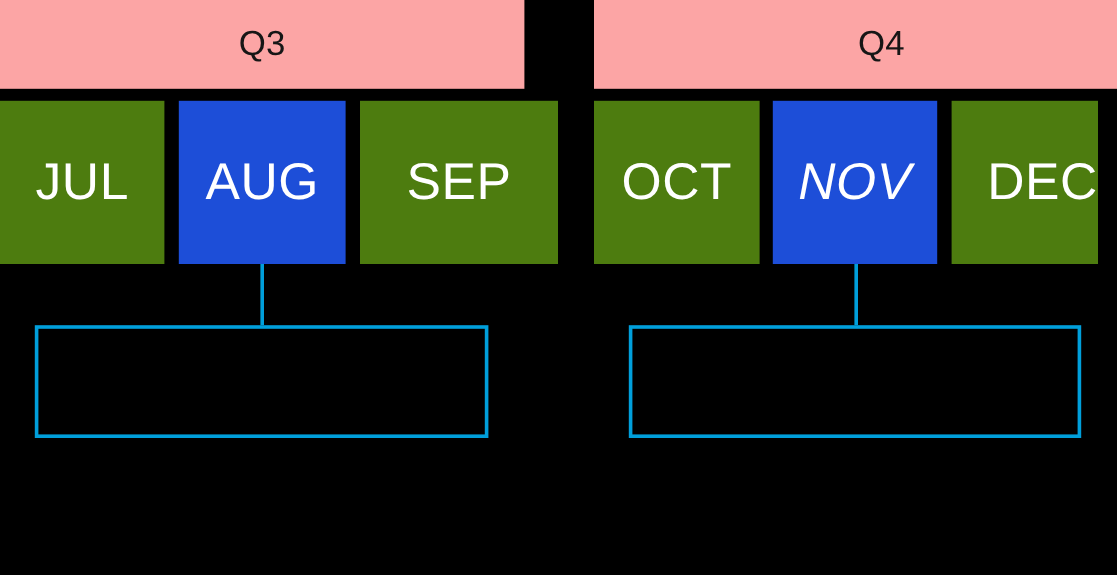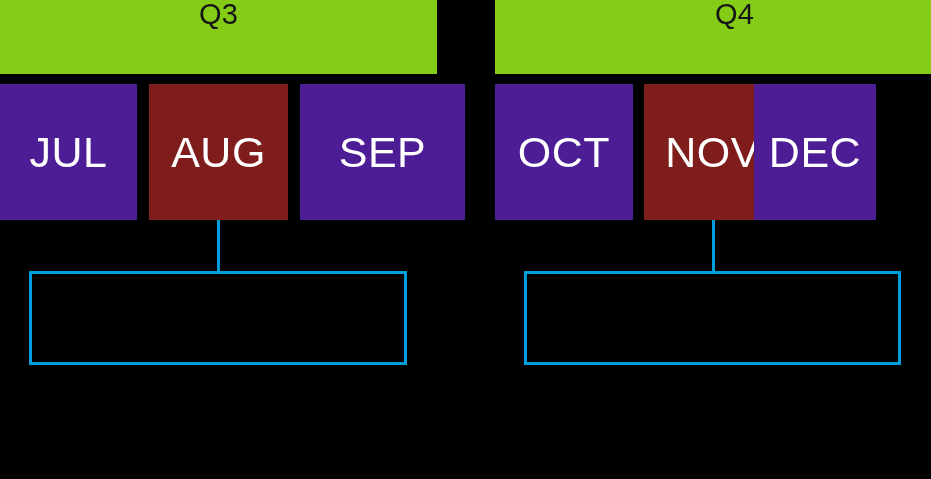--- a/index.html
+++ b/index.html
@@ -17,22 +17,23 @@
     height: 479px;
     background: #000000;
     overflow: hidden;
   }
 
   
   .quarter-header {
     position: absolute;
     top: 0;
     height: 74px;
-    background: #84cc16;
+    background: #fca5a5;
     display: flex;
+    align-items: center;
     justify-content: center;
     box-sizing: border-box;
   }
   .quarter-header .quarter-label {
     color: #161616;
     font-size: 29px;
     font-weight: 400;
     letter-spacing: 0.2px;
     line-height: 1;
     font-family: "Liberation Sans", sans-serif;
@@ -52,29 +53,29 @@
   }
   .month-cell .month-label {
     color: #FFFFFF;
     font-size: 43px;
     font-weight: 400;
     line-height: 1;
     letter-spacing: 0.5px;
     white-space: nowrap;
     font-family: "Liberation Sans", sans-serif;
   }
-  .month-cell.tone-light { background: #4c1d95; }
-  .month-cell.tone-dark  { background: #7f1d1d; }
+  .month-cell.tone-light { background: #4d7c0f; }
+  .month-cell.tone-dark  { background: #1d4ed8; }
 
   #month-cell-jul { left: 0px;   width: 137px; }
   #month-cell-aug { left: 149px; width: 139px; }
   #month-cell-sep { left: 300px; width: 165px; }
   #month-cell-oct { left: 495px; width: 138px; text-align: center; }
-  #month-cell-nov { left: 644px; width: 137px; }
-  #month-cell-dec { left: 754px; width: 122px; }
+  #month-cell-nov { left: 644px; width: 137px; font-style: italic; }
+  #month-cell-dec { left: 793px; width: 122px; justify-content: flex-end; }
 
   
   .connector-line {
     position: absolute;
     top: 220px;
     width: 3px;
     height: 51px;
     background: #009FDB;
   }
   #connector-line-q3 { left: 217px; }

